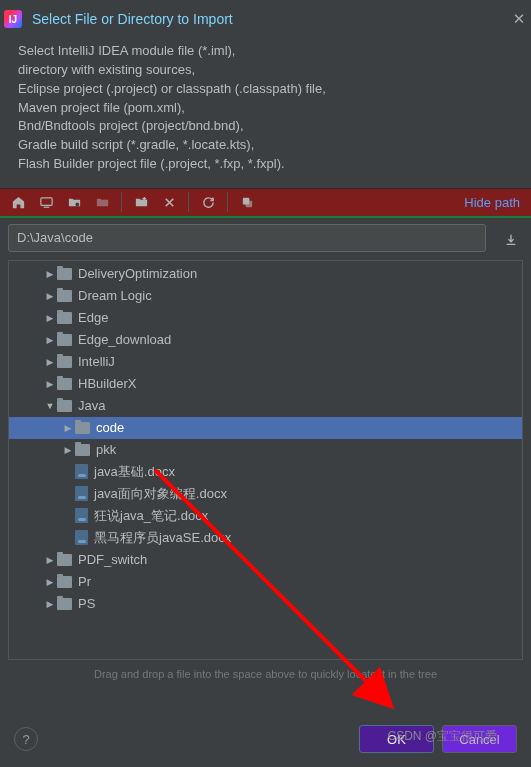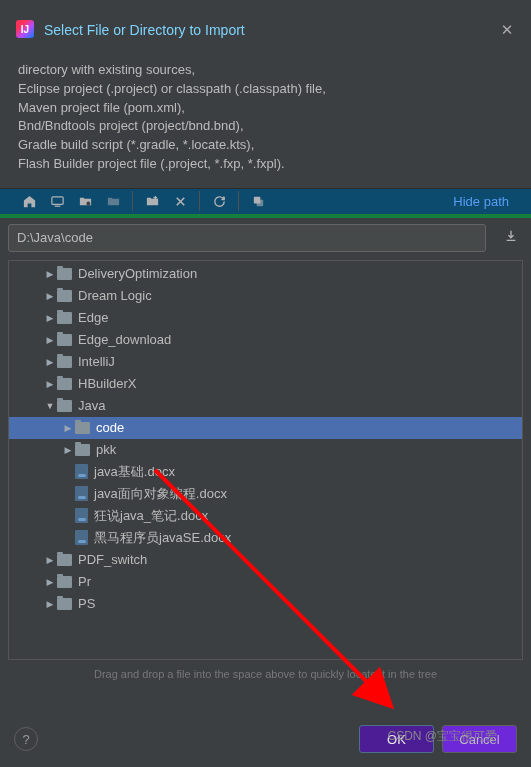--- a/index.html
+++ b/index.html
@@ -1,28 +1,28 @@
 <!DOCTYPE html>
 <html><head>
 <meta charset="utf-8">
 <style>
 *{margin:0;padding:0;box-sizing:border-box;font-family:"Segoe UI",Arial,sans-serif;user-select:none}
 body{width:531px;height:767px;background:#3c3f41;color:#bbbbbb;font-size:13px;overflow:hidden;position:relative}
-.titlebar{display:flex;align-items:flex-end;height:38px;padding:0 16px;gap:10px}
+.titlebar{display:flex;align-items:center;height:38px;padding:0 4px;gap:10px}
 .logo{width:18px;height:18px;background:linear-gradient(135deg,#fe315d 0%,#fe315d 30%,#b64cff 60%,#087cfa 100%);border-radius:3px;display:flex;align-items:center;justify-content:center;color:#fff;font-size:10px;font-weight:bold}
 .titlebar .title{flex:1;font-size:14px;color:#7dd3fc}
 .close{width:16px;height:16px;color:#aaa;cursor:pointer;font-size:15px;display:flex;align-items:center;justify-content:center}
 .description{padding:4px 18px 14px;line-height:1.45;font-size:13px;color:#bbb}
 strong{color:#bbb;font-weight:normal}
-.toolbar{height:30px;background:#0c4a6e;display:flex;align-items:center;padding:0 16px;gap:2px;border-top:1px solid #2b2b2b;border-bottom:4px solid #15803d}
+.toolbar{height:30px;background:#7f1d1d;display:flex;align-items:center;padding:0 5px;gap:2px;border-top:1px solid #2b2b2b;border-bottom:2px solid #15803d}
 .tbtn{width:26px;height:24px;display:flex;align-items:center;justify-content:center;color:#afb1b3;cursor:pointer;border-radius:3px}
 .tbtn svg{width:15px;height:15px}
 .sep{width:1px;height:20px;background:#515151;margin:0 4px}
 .hide-path{margin-left:auto;color:#589df6;padding:0 6px;cursor:pointer}
-.path-row{display:flex;padding:6px 8px;gap:13px;align-items:flex-start}
+.path-row{display:flex;padding:6px 8px;gap:13px;align-items:flex-end}
 .path-input{flex:1;height:28px;background:#45494a;border:1px solid #646464;border-radius:3px;color:#bbb;padding:0 8px;font-size:13px;outline:none}
 .download-btn{width:24px;height:24px;display:flex;align-items:center;justify-content:center;color:#afb1b3;cursor:pointer}
 .tree-container{margin:2px 8px;height:400px;background:#3c3f41;border:1px solid #555;overflow:auto}
 .tree{padding:2px 0}
 .node{display:flex;align-items:center;height:22px;cursor:pointer;white-space:nowrap}
 .node.selected{background:#4b6eaf;color:#fff}
 .arrow{width:14px;display:flex;align-items:center;justify-content:center;color:#9aa7b0;font-size:9px}
 .arrow.open{color:#afb1b3}
 .folder-icon{width:15px;height:12px;background:#87939a;border-radius:1px;margin-right:6px;position:relative}
 .folder-icon:before{content:"";position:absolute;top:-2px;left:0;width:6px;height:2px;background:#87939a;border-radius:1px 1px 0 0}
@@ -40,21 +40,21 @@
 </head>
 <body>
 
 <div class="titlebar">
   <div class="logo">IJ</div>
   <div class="title">Select File or Directory to Import</div>
   <div class="close">✕</div>
 </div>
 
 <div class="description">
-  <br>
+  <span>Select IntelliJ IDEA module file (*.iml),</span><br>
   <span>directory with </span><strong>existing sources</strong><span>,</span><br>
   <strong>Eclipse</strong><span> project (.project) or classpath (.classpath) file,</span><br>
   <strong>Maven</strong><span> project file (pom.xml),</span><br>
   <strong>Bnd/Bndtools</strong><span> project (</span><strong>project</strong><span>/bnd.bnd),</span><br>
   <strong>Gradle</strong><span> build script (*.gradle, *.locate.kts),</span><br>
   <strong>Flash Builder</strong><span> project file (.project, *.fxp, *.fxpl).</span>
 </div>
 
 <div class="toolbar">
   <div class="tbtn">

